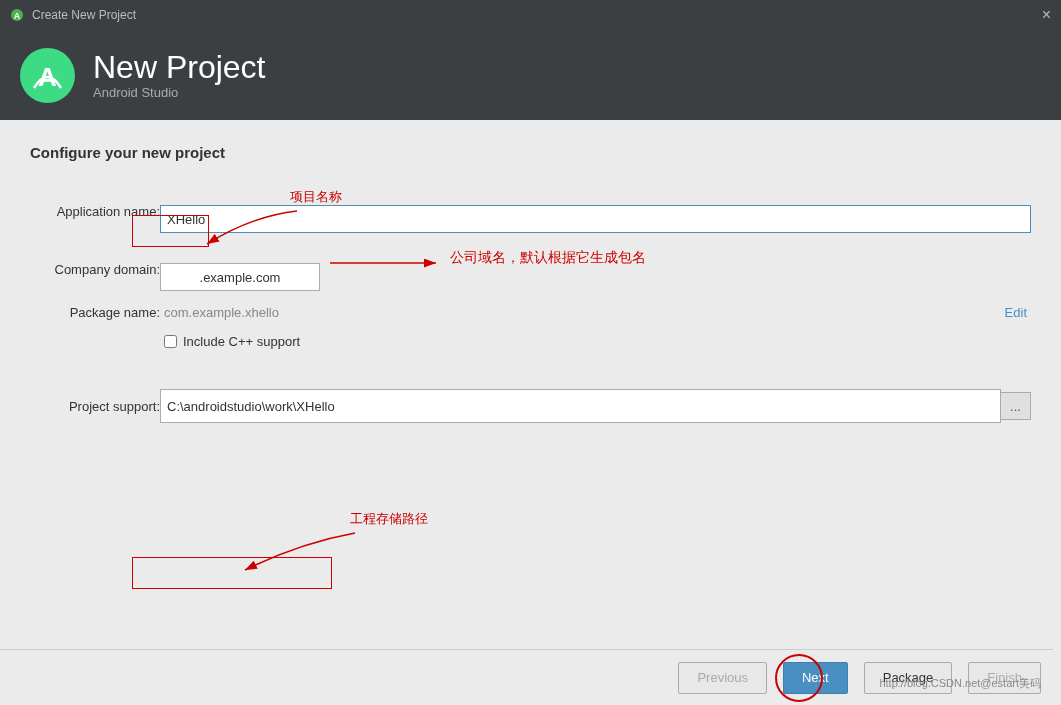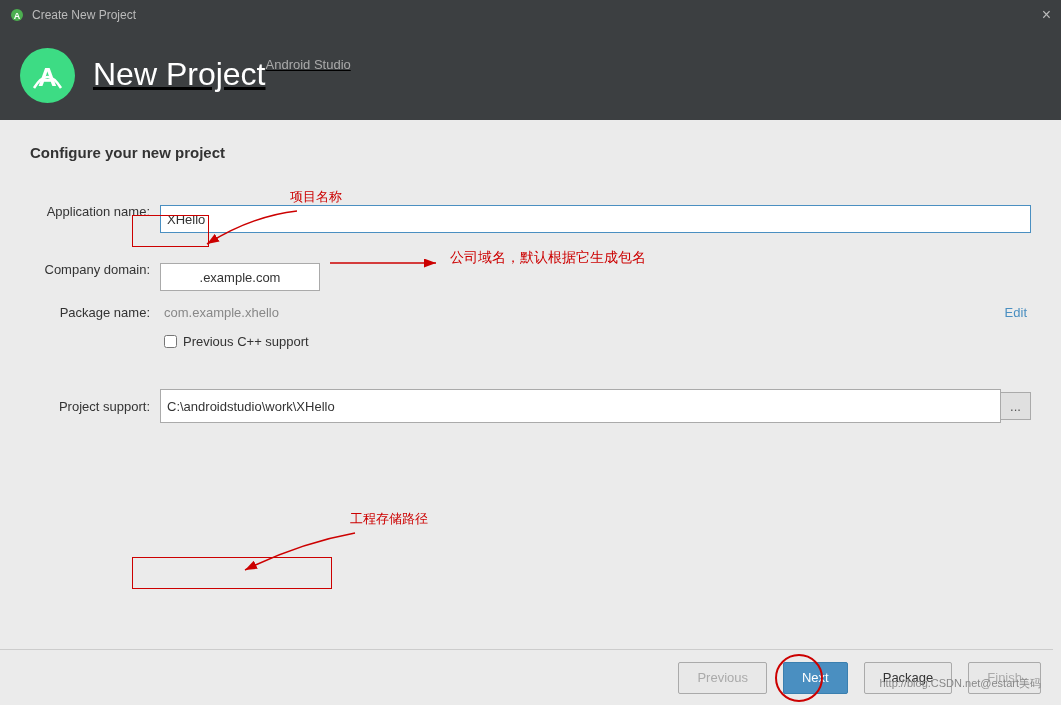--- a/index.html
+++ b/index.html
@@ -52,21 +52,21 @@
       padding: 0 20px;
       gap: 18px;
     }
     .header-logo {
       width: 55px;
       height: 55px;
       flex-shrink: 0;
     }
     .header-text-block {
       display: flex;
-      text-decoration: underline;
+      flex-direction: column;
     }
     .header-title {
       font-size: 32px;
       font-weight: 300;
       color: #ffffff;
       line-height: 1.1;
     }
     .header-subtitle {
       font-size: 13px;
       color: #aaaaaa;
@@ -95,21 +95,21 @@
     .form-row {
       display: flex;
       align-items: center;
       margin-bottom: 14px;
       position: relative;
     }
 
     .form-label {
       width: 130px;
       text-align: right;
-      padding-right: 10px;
+      padding-right: 0;
       color: #333;
       font-size: 13px;
       flex-shrink: 0;
     }
 
     .form-input {
       height: 28px;
       border: 1px solid #aaaaaa;
       background: #ffffff;
       padding: 0 6px;
@@ -326,21 +326,21 @@
     </div>
 
     <div class="form-row">
       <span class="form-label">Package name:</span>
       <span class="package-name-value">com.example.xhello</span>
       <a href="#" class="edit-link">Edit</a>
     </div>
 
     <div class="checkbox-row">
       <input type="checkbox" id="cppCheckbox" style="">
-      <label class="checkbox-label" for="cppCheckbox">Previous C++ support</label>
+      <label class="checkbox-label" for="cppCheckbox">Include C++ support</label>
     </div>
 
   </div>
 
   <div class="project-location-area">
     <div class="form-row project-location-row">
       <span class="form-label">Project support:</span>
       <div class="project-location-input-wrap">
         <input class="project-location-input" type="text" value="C:\androidstudio\work\XHello" style="">
         <button class="browse-button">...</button>

